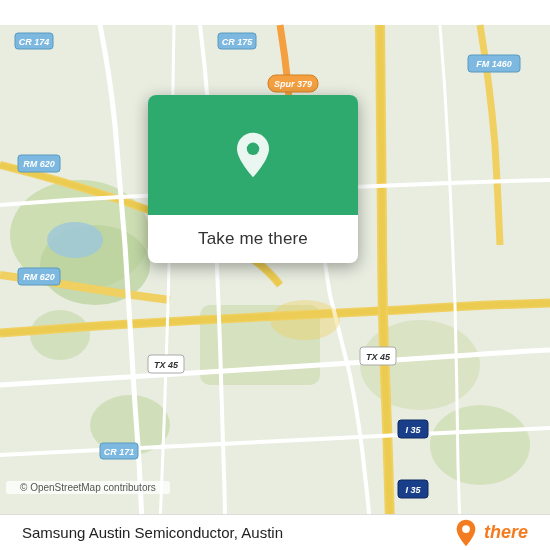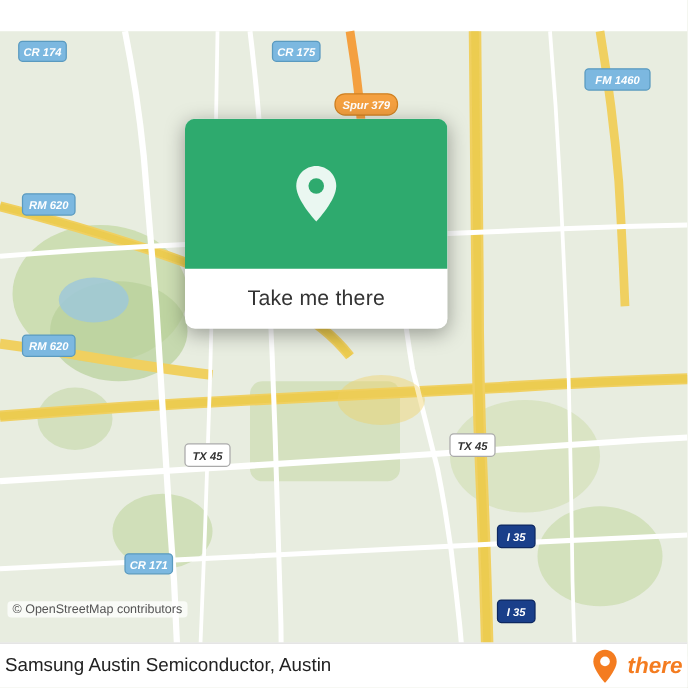--- a/index.html
+++ b/index.html
@@ -62,21 +62,21 @@
     }
 
     
     #bottom-bar {
       position: absolute;
       bottom: 0;
       left: 0;
       width: 100%;
       background: white;
       border-top: 1px solid #ddd;
-      padding: 8px 4px;
+      padding: 8px 22px;
       display: flex;
       align-items: center;
       justify-content: space-between;
       z-index: 10;
       height: 36px;
     }
 
     #location-name {
       font-size: 15px;
       font-weight: 500;
@@ -101,21 +101,21 @@
       font-style: italic;
     }
 
     #osm-credit {
       position: absolute;
       bottom: 56px;
       left: 6px;
       font-size: 10px;
       color: #555;
       background: rgba(255,255,255,0.75);
-      padding: 1px 4px;
+      padding: 1px 14px;
       border-radius: 3px;
       z-index: 9;
     }
 
     
     #map-bg svg {
       width: 100%;
       height: 100%;
     }
   </style>

